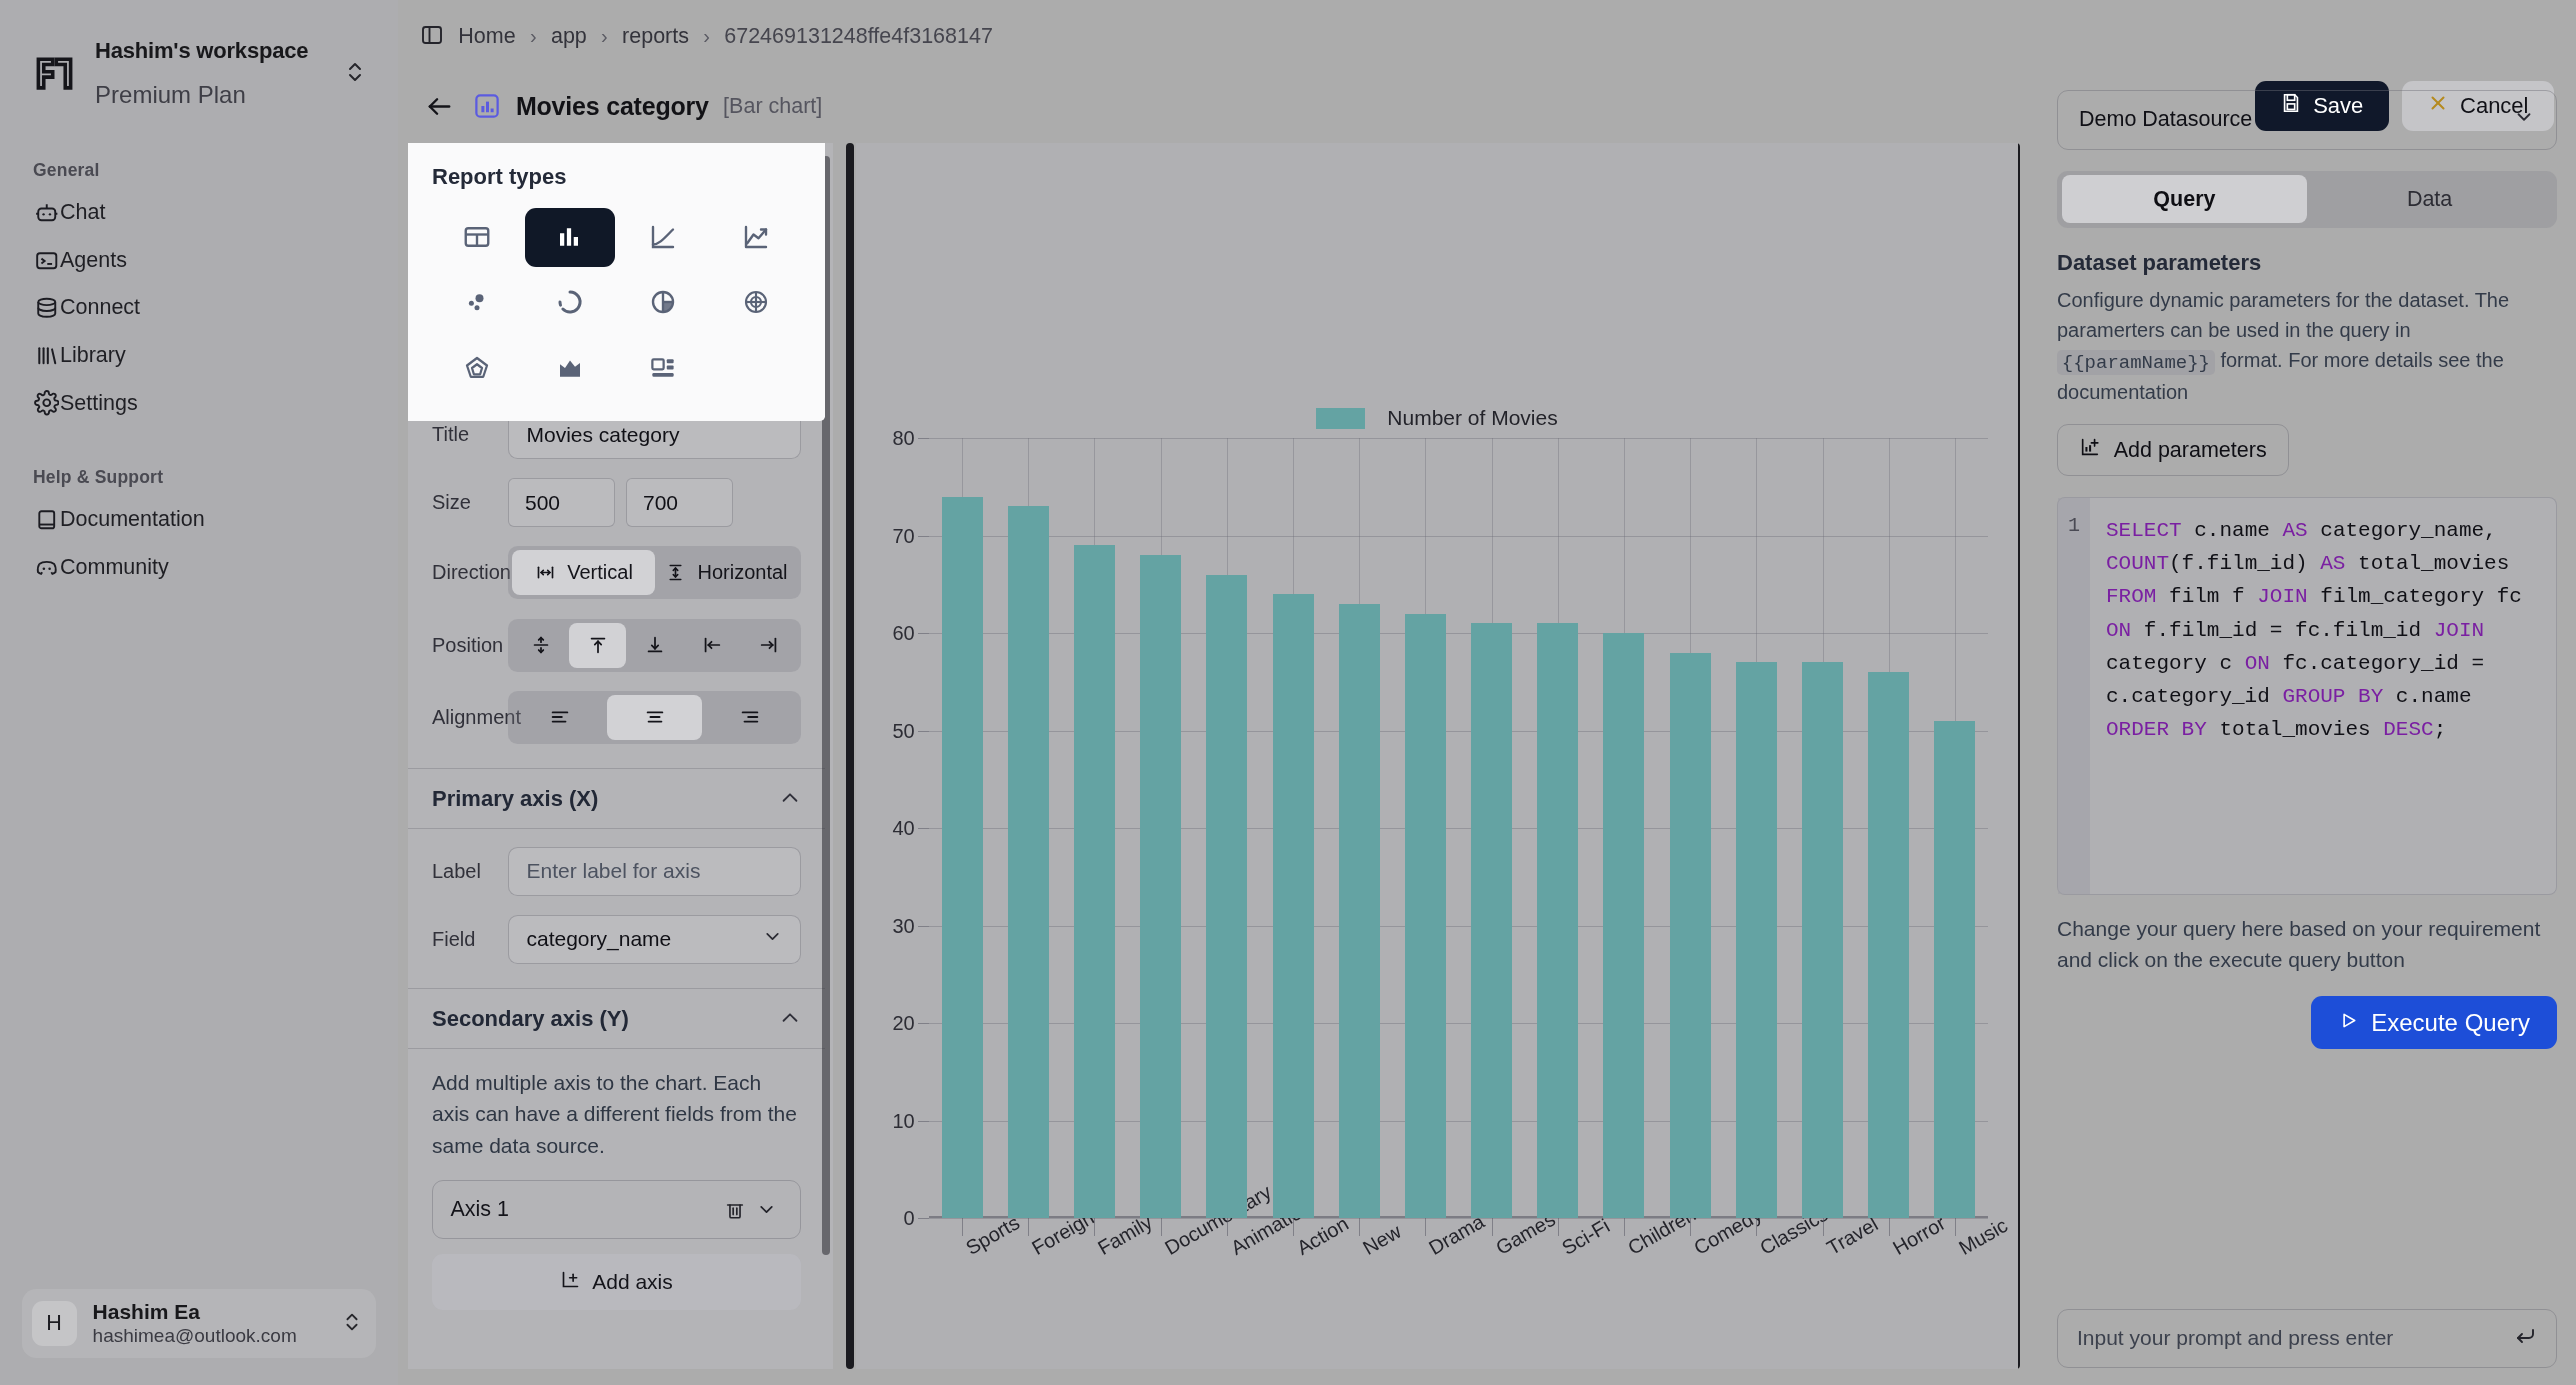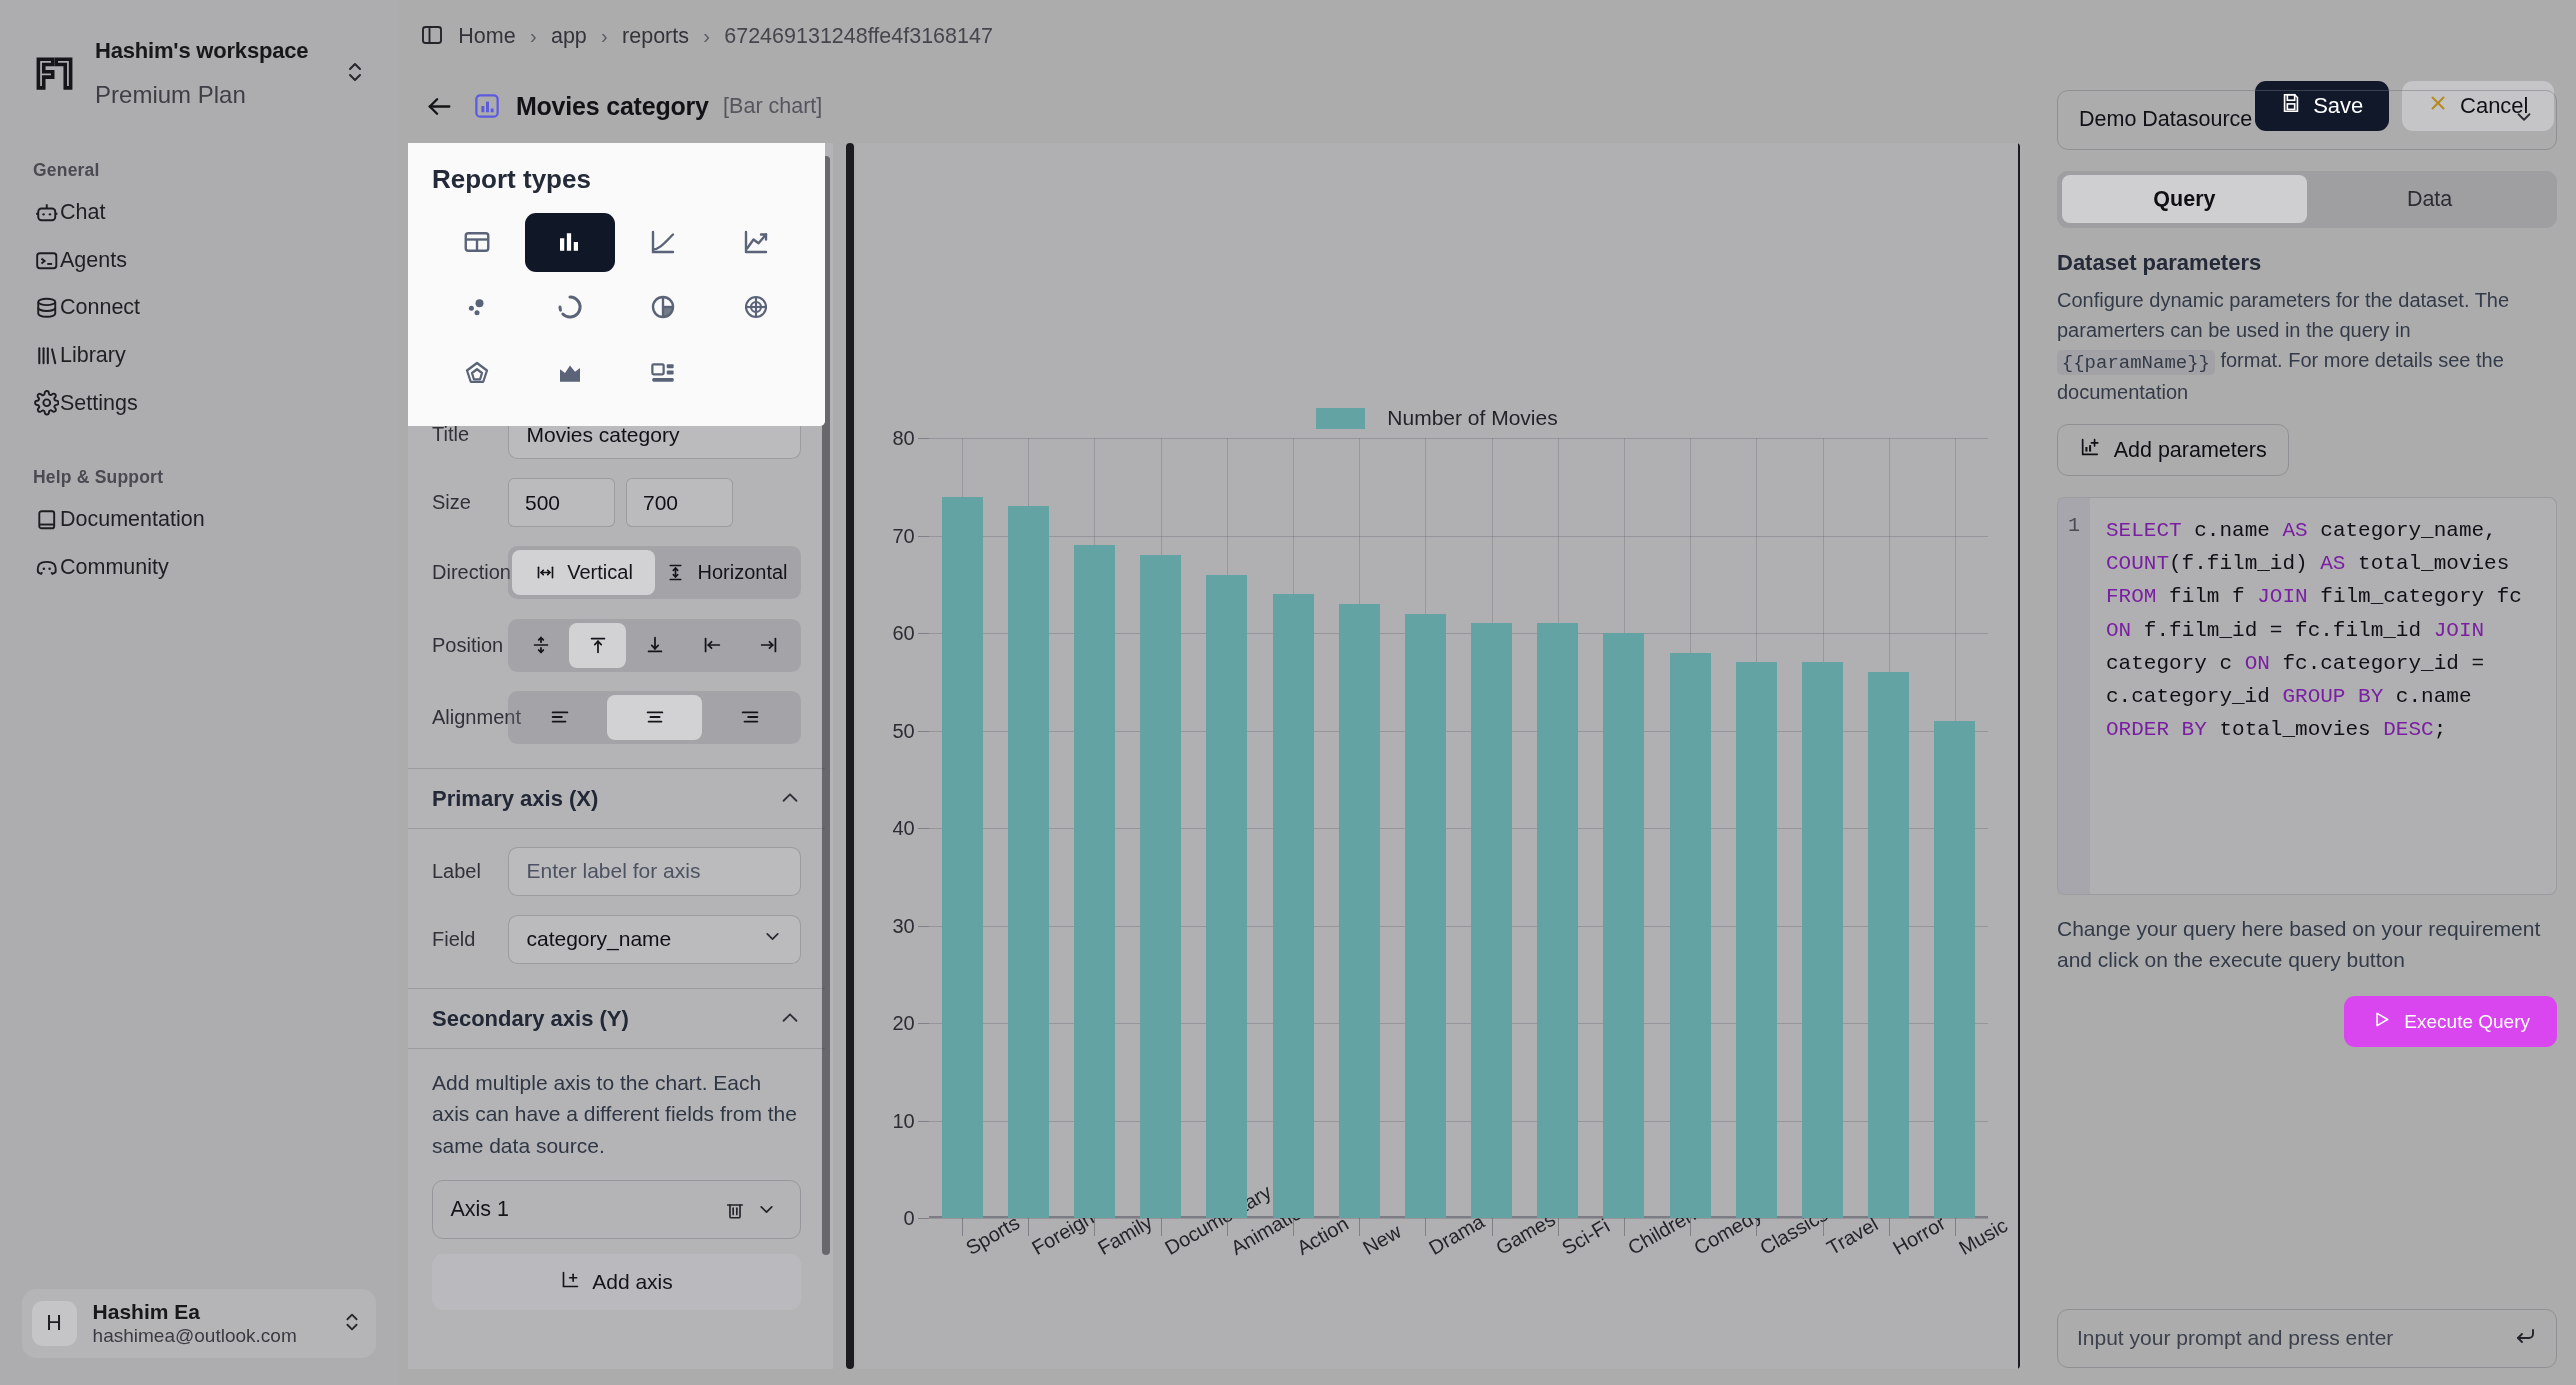--- a/index.html
+++ b/index.html
@@ -102,21 +102,21 @@
     overflow: hidden;
   }
   .report-types {
     position: absolute; left: 0; top: 0;
     width: 417px;
     background: #fafafb;
     border-radius: 0 0 4.8px 0;
     padding: 21px 24px 24px 24px;
     z-index: 30;
   }
-  .rt-title { font-size: 26px; font-weight: 700; color: #242a38; margin-bottom: 17.5px; }
+  .rt-title { font-size: 22px; font-weight: 700; color: #242a38; margin-bottom: 17.5px; }
   .rt-grid { display: grid; grid-template-columns: repeat(4, 1fr); gap: 6.4px 3.2px; }
   .rt-cell {
     height: 59px; border-radius: 11px;
     display: flex; align-items: center; justify-content: center;
     color: #5a6377;
   }
   .rt-cell.sel { background: #101827; color: #ffffff; }
 
   .panel-scroll { position: absolute; left: 0; top: 0; width: 417px; }
   .sec-head {
@@ -261,22 +261,22 @@
   }
   .code {
     flex: 1; padding: 16px 12.7px 16px 16px;
     font-family: "Liberation Mono", monospace; font-size: 21px; line-height: 1.58;
     color: #101016; word-break: break-word;
   }
   .hint { margin-top: 19px; font-size: 21px; line-height: 1.45; color: #333b49; }
   .exec-btn {
     margin-top: 21px; align-self: flex-end;
     display: flex; align-items: center; gap: 12.7px;
-    background: #d946ef; color: #fff;
-    padding: 12.7px 27px; border-radius: 11px; font-size: 19px; text-align: center;
+    background: #1d4ed8; color: #fff;
+    padding: 12.7px 27px; border-radius: 11px; font-size: 24px; text-align: center;
   }
   .right-spacer { flex: 1; }
   .prompt-box {
     height: 59px; border: 0.8px solid rgba(110,110,120,0.45); border-radius: 11px;
     display: flex; align-items: center; padding: 0 19px;
     font-size: 21px; color: #3c414d;
   }
   .prompt-box .sp { flex: 1; }
 </style>
 </head>

